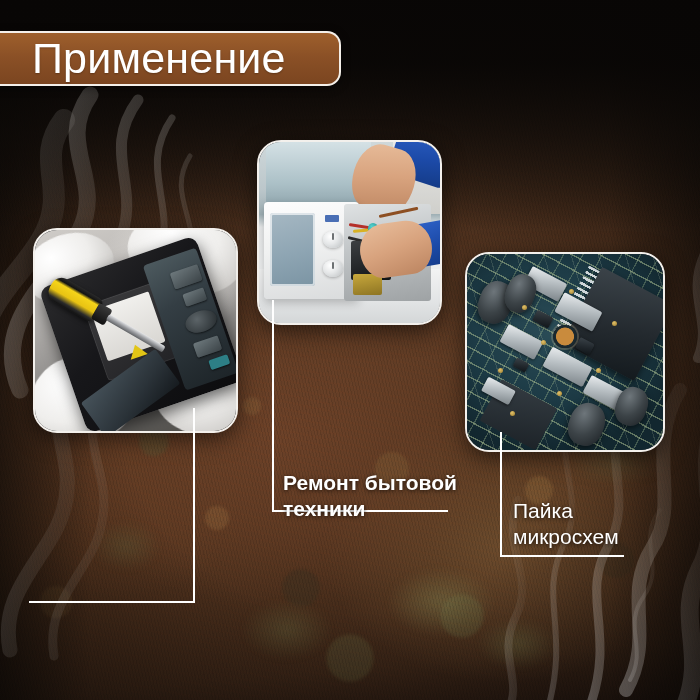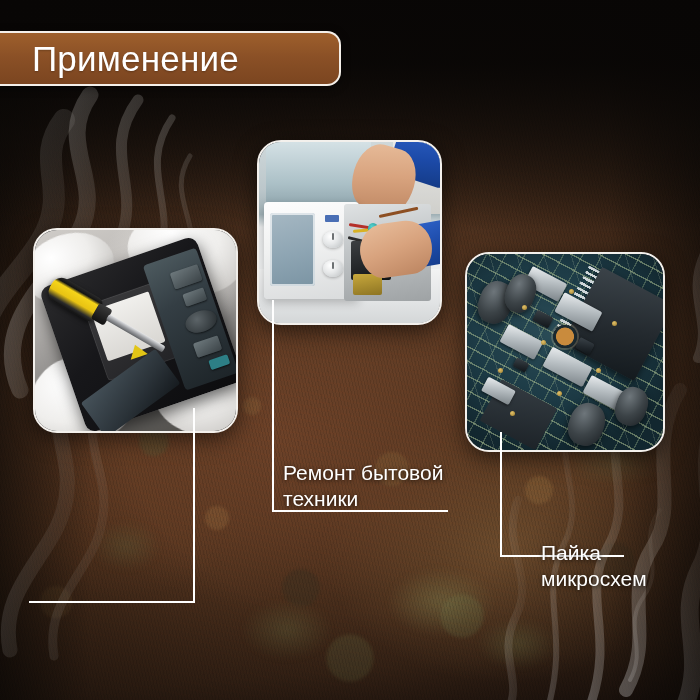--- a/index.html
+++ b/index.html
@@ -91,21 +91,21 @@
     border-top-right-radius: 14px;
     border-bottom-right-radius: 14px;
     border-left: none;
     box-sizing: border-box;
     display: flex;
     align-items: center;
     box-shadow: 0 2px 10px rgba(0,0,0,.45);
   }
   .title-text {
     color: #ffffff;
-    font-size: 35px;
+    font-size: 43px;
     font-weight: 400;
     letter-spacing: .2px;
     margin-left: 48px;
     white-space: nowrap;
     line-height: 1;
     text-shadow: 0 1px 2px rgba(0,0,0,.25);
   }
 
   
   .photo {
@@ -355,22 +355,22 @@
   .caption {
     position: absolute;
     color: #ffffff;
     font-size: 21px;
     line-height: 1.24;
     font-weight: 400;
     white-space: pre-line;
     text-shadow: 0 1px 4px rgba(0,0,0,.7);
   }
   #caption-1 { left: 29px;  top: 518px; }
-  #caption-2 { left: 283px; top: 460px; }
-  #caption-3 { left: 541px; top: 498px; margin-top: 42px; }
+  #caption-2 { left: 283px; top: 470px; font-weight: bold; }
+  #caption-3 { left: 513px; top: 498px; }
 </style>
 </head>
 <body>
 
 <div id="stage">
 
   <div class="bg-base"></div>
   <div class="bg-speckle"></div>
   <div class="bg-patina"></div>
   <div class="bg-grain"></div>

